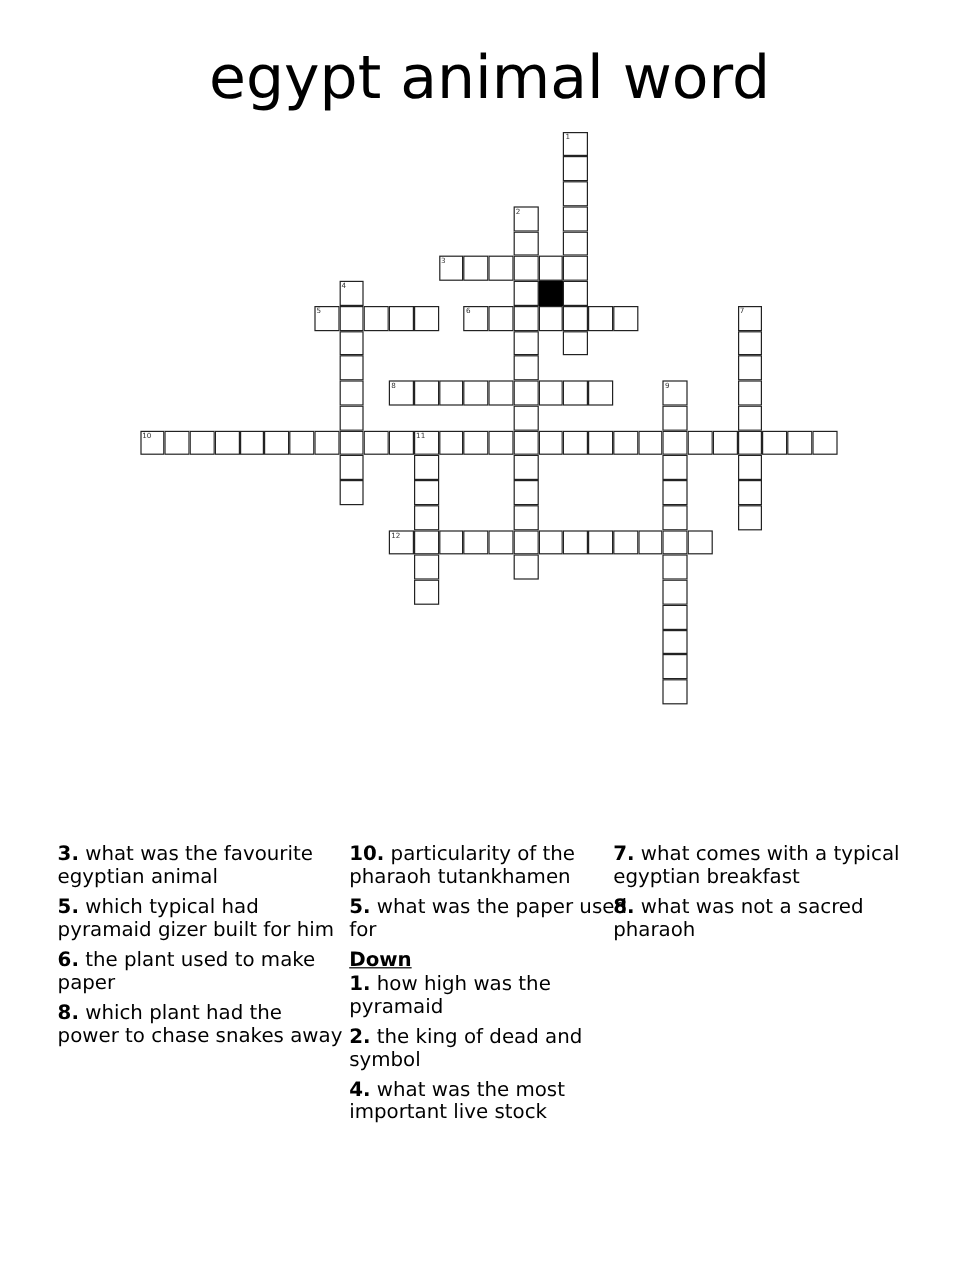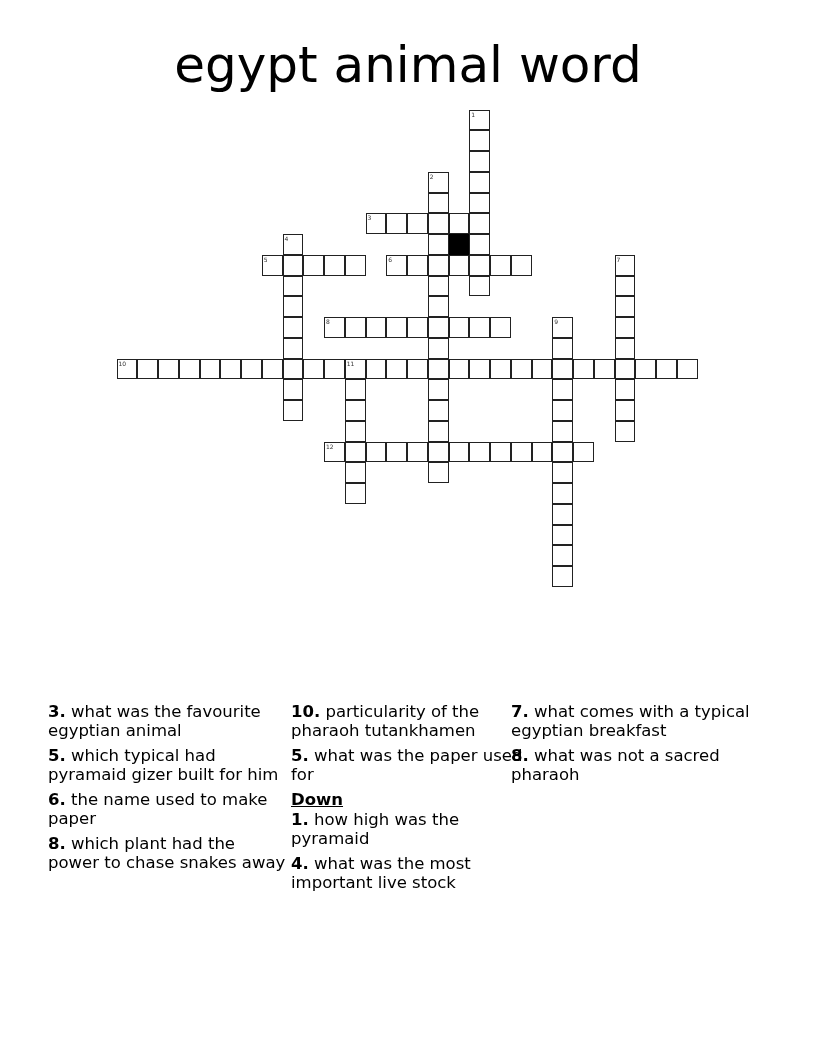--- a/index.html
+++ b/index.html
@@ -165,27 +165,28 @@
     <div class="cell" style="left: 511.25px; top: 442px;"></div>
     <div class="cell" style="left: 532px; top: 442px;"></div>
     <div class="cell" style="left: 573.5px; top: 442px;"></div>
     <div class="cell black" style="left: 449px; top: 234.5px;"></div>
   </div>
 
 <div class="clues">
   <div class="col col1">
     <div class="clue"><span class="n">3.</span><span> what was the favourite egyptian animal</span></div>
     <div class="clue"><span class="n">5.</span><span> which typical had pyramaid gizer built for him</span></div>
-    <div class="clue"><span class="n">6.</span><span> the name used to make paper</span></div>
+    <div class="clue"><span class="n">6.</span><span> the plant used to make paper</span></div>
     <div class="clue"><span class="n">8.</span><span> which plant had the power to chase snakes away</span></div>
   </div>
   <div class="col col2">
     <div class="clue"><span class="n">10.</span><span> particularity of the pharaoh tutankhamen</span></div>
     <div class="clue"><span class="n">5.</span><span> what was the paper used for</span></div>
     <div class="heading down">Down</div>
     <div class="clue"><span class="n">1.</span><span> how high was the pyramaid</span></div>
+    <div class="clue"><span class="n">2.</span><span> the king of dead and symbol</span></div>
     <div class="clue"><span class="n">4.</span><span> what was the most important live stock</span></div>
   </div>
   <div class="col col3">
     <div class="clue"><span class="n">7.</span><span> what comes with a typical egyptian breakfast</span></div>
     <div class="clue"><span class="n">8.</span><span> what was not a sacred pharaoh</span></div>
   </div>
 </div>
 
 </body></html>

